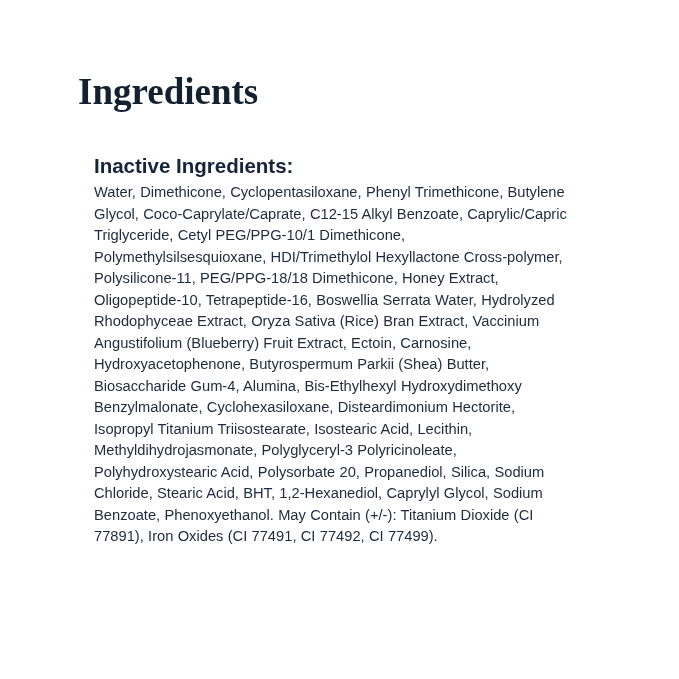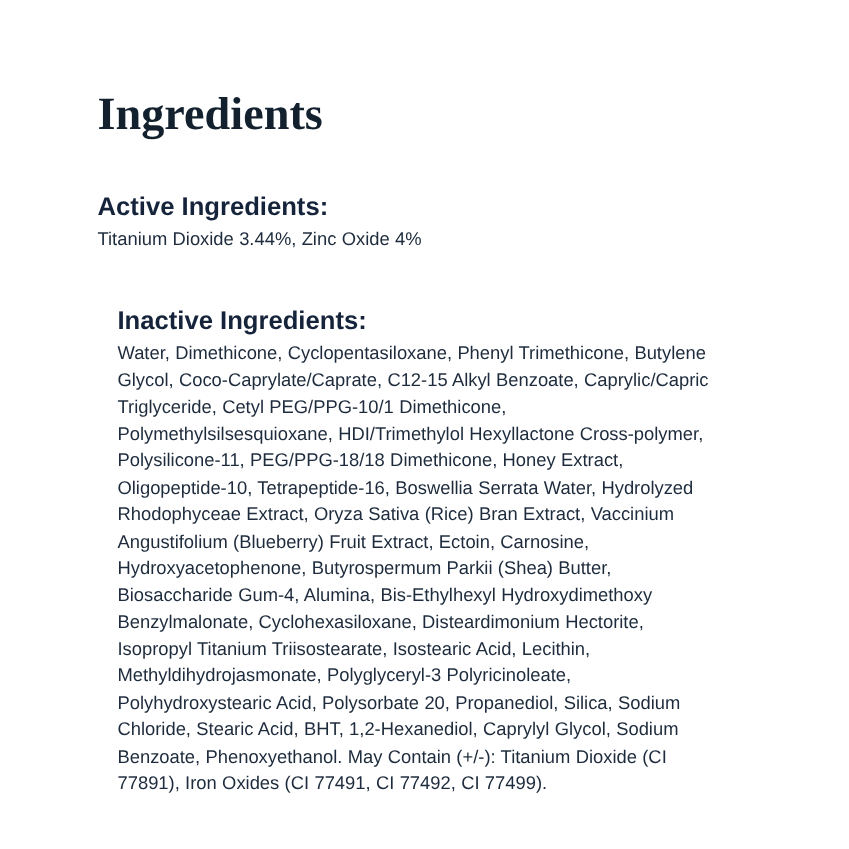--- a/index.html
+++ b/index.html
@@ -57,23 +57,19 @@
     margin-left: 16px;
   }
 </style>
 </head>
 <body>
 
 <div class="page">
 
   <h1 class="doc-title">Ingredients</h1>
 
-  <div class="section section--active">
-    <h2 class="section-heading">Active Ingredients:</h2>
-    <p class="section-body">Titanium Dioxide 3.44%, Zinc Oxide 4%</p>
-  </div>
 
   <div class="section section--inactive">
     <h2 class="section-heading">Inactive Ingredients:</h2>
     <p class="section-body">Water, Dimethicone, Cyclopentasiloxane, Phenyl Trimethicone, Butylene Glycol, Coco-Caprylate/Caprate, C12-15 Alkyl Benzoate, Caprylic/Capric Triglyceride, Cetyl PEG/PPG-10/1 Dimethicone, Polymethylsilsesquioxane, HDI/Trimethylol Hexyllactone Cross-polymer, Polysilicone-11, PEG/PPG-18/18 Dimethicone, Honey Extract, Oligopeptide-10, Tetrapeptide-16, Boswellia Serrata Water, Hydrolyzed Rhodophyceae Extract, Oryza Sativa (Rice) Bran Extract, Vaccinium Angustifolium (Blueberry) Fruit Extract, Ectoin, Carnosine, Hydroxyacetophenone, Butyrospermum Parkii (Shea) Butter, Biosaccharide Gum-4, Alumina, Bis-Ethylhexyl Hydroxydimethoxy Benzylmalonate, Cyclohexasiloxane, Disteardimonium Hectorite, Isopropyl Titanium Triisostearate, Isostearic Acid, Lecithin, Methyldihydrojasmonate, Polyglyceryl-3 Polyricinoleate, Polyhydroxystearic Acid, Polysorbate 20, Propanediol, Silica, Sodium Chloride, Stearic Acid, BHT, 1,2-Hexanediol, Caprylyl Glycol, Sodium Benzoate, Phenoxyethanol. May Contain (+/-): Titanium Dioxide (CI 77891), Iron Oxides (CI 77491, CI 77492, CI 77499).</p>
   </div>
 
 </div>
 
 </body></html>

